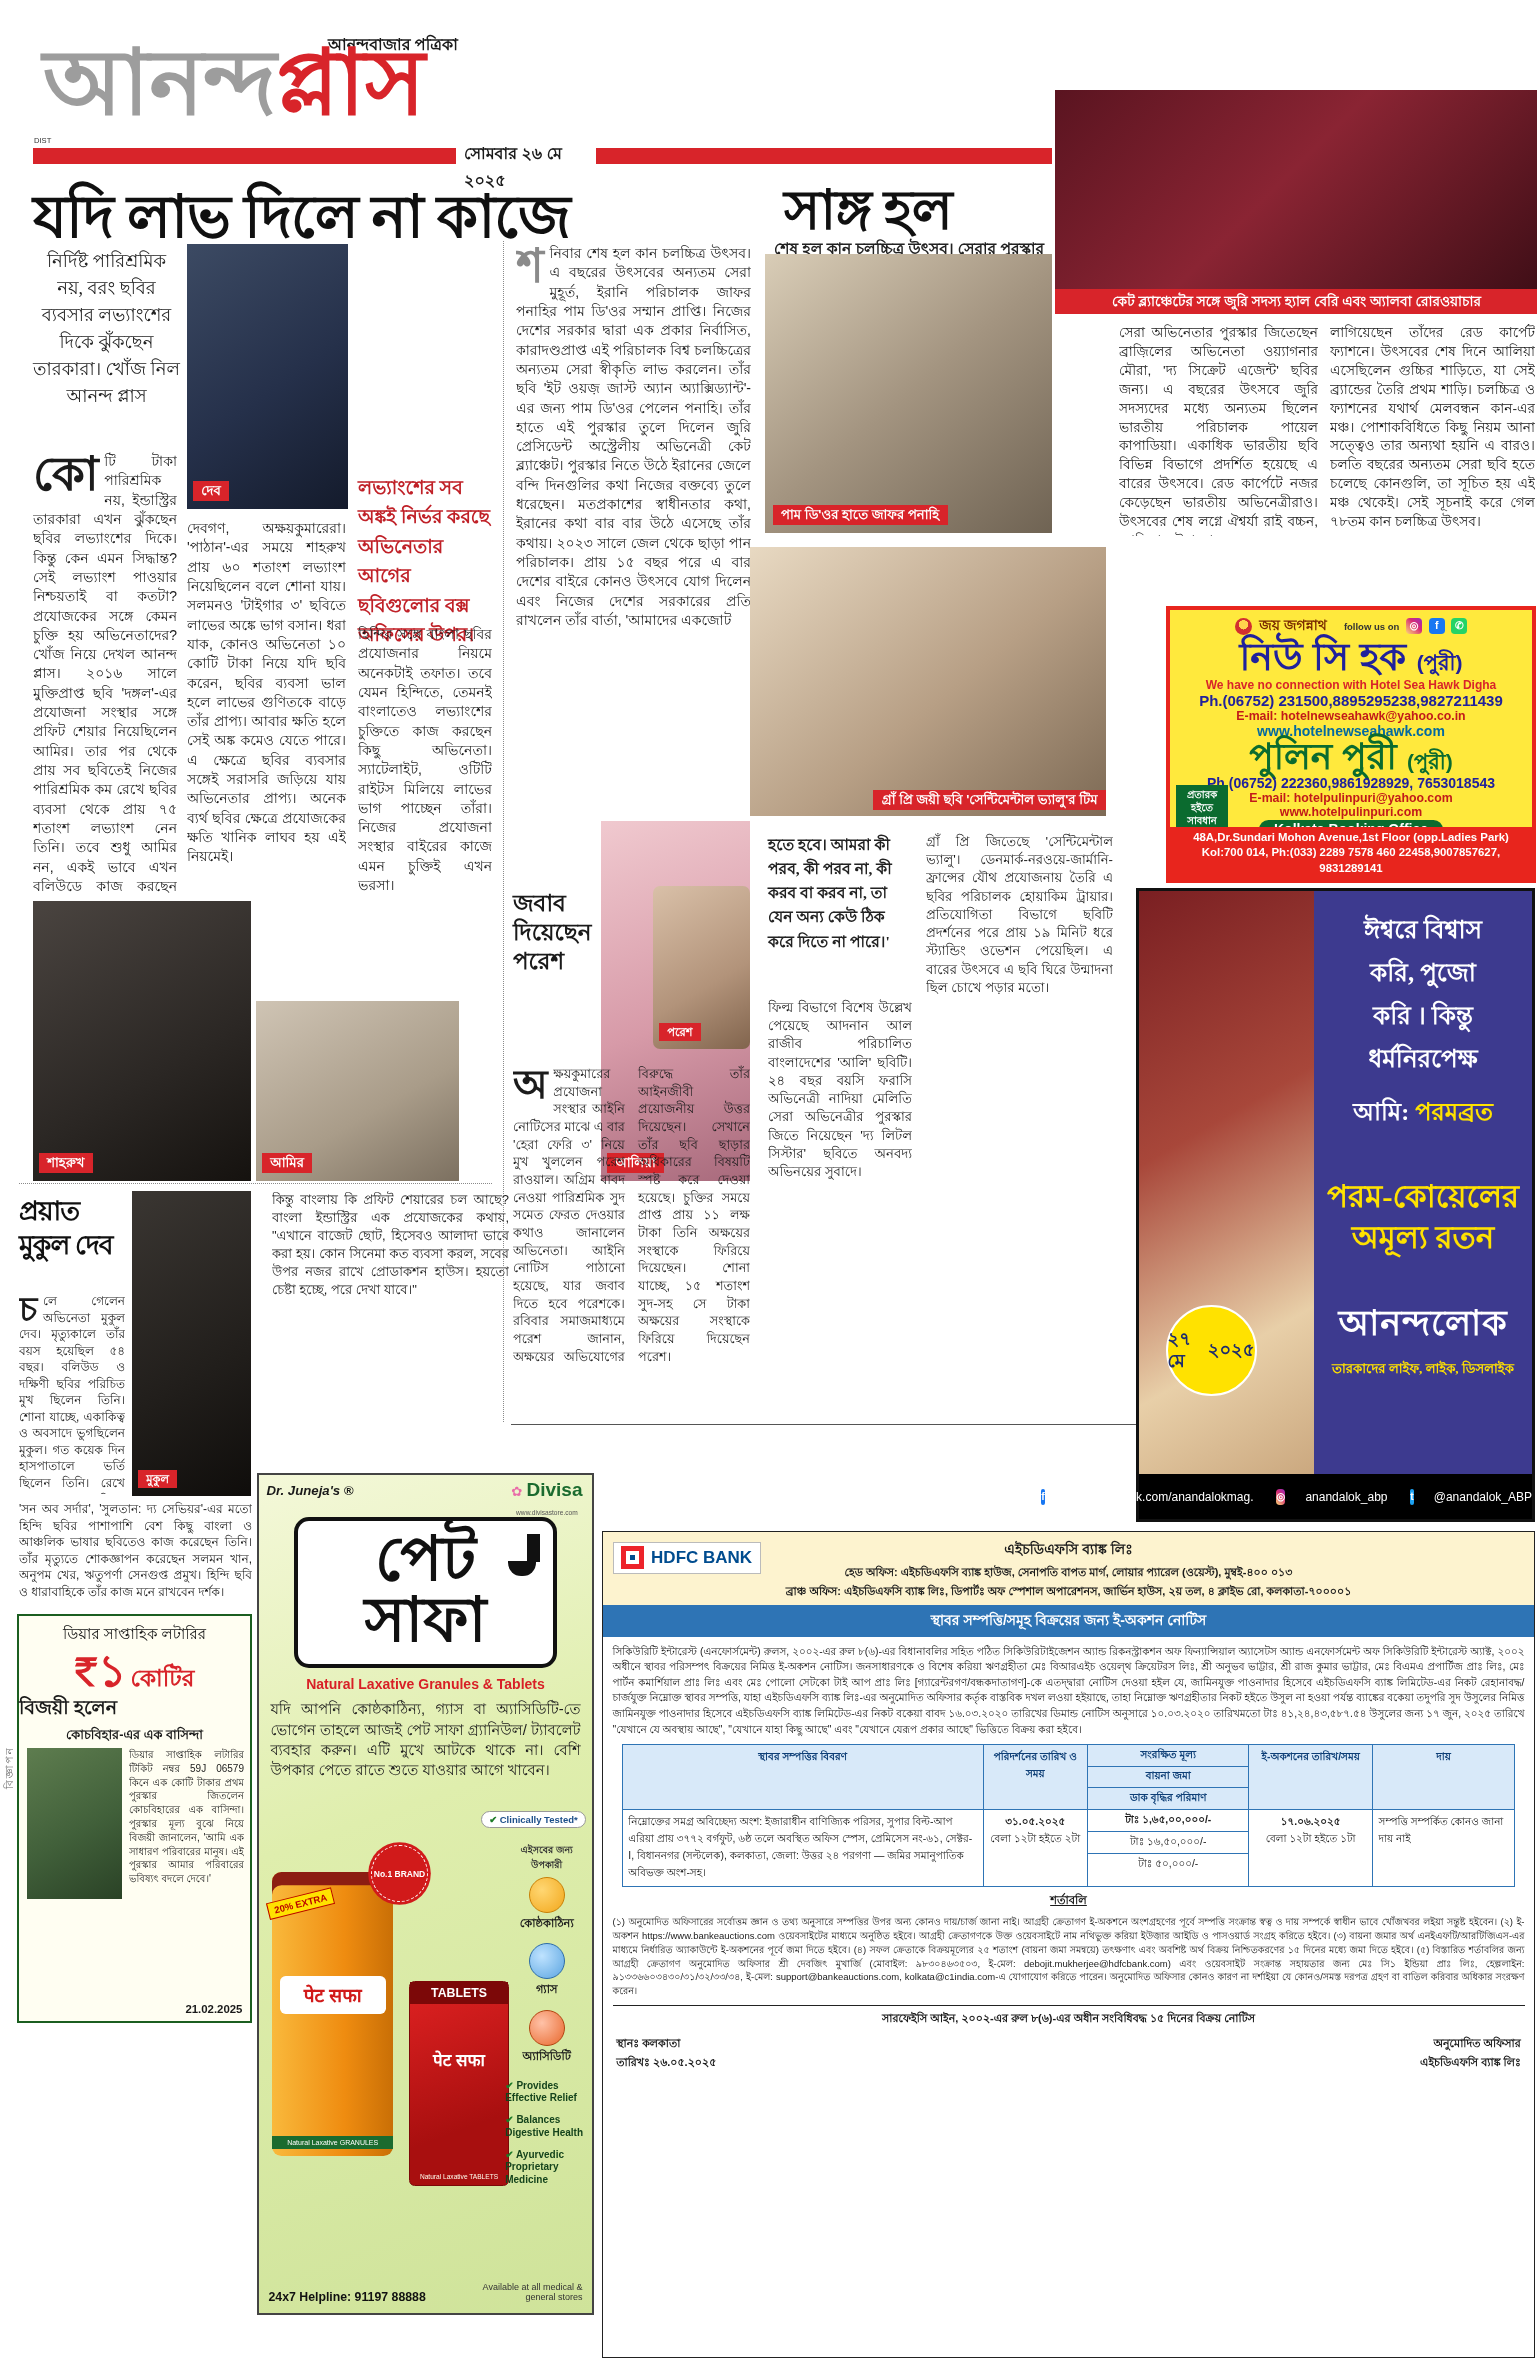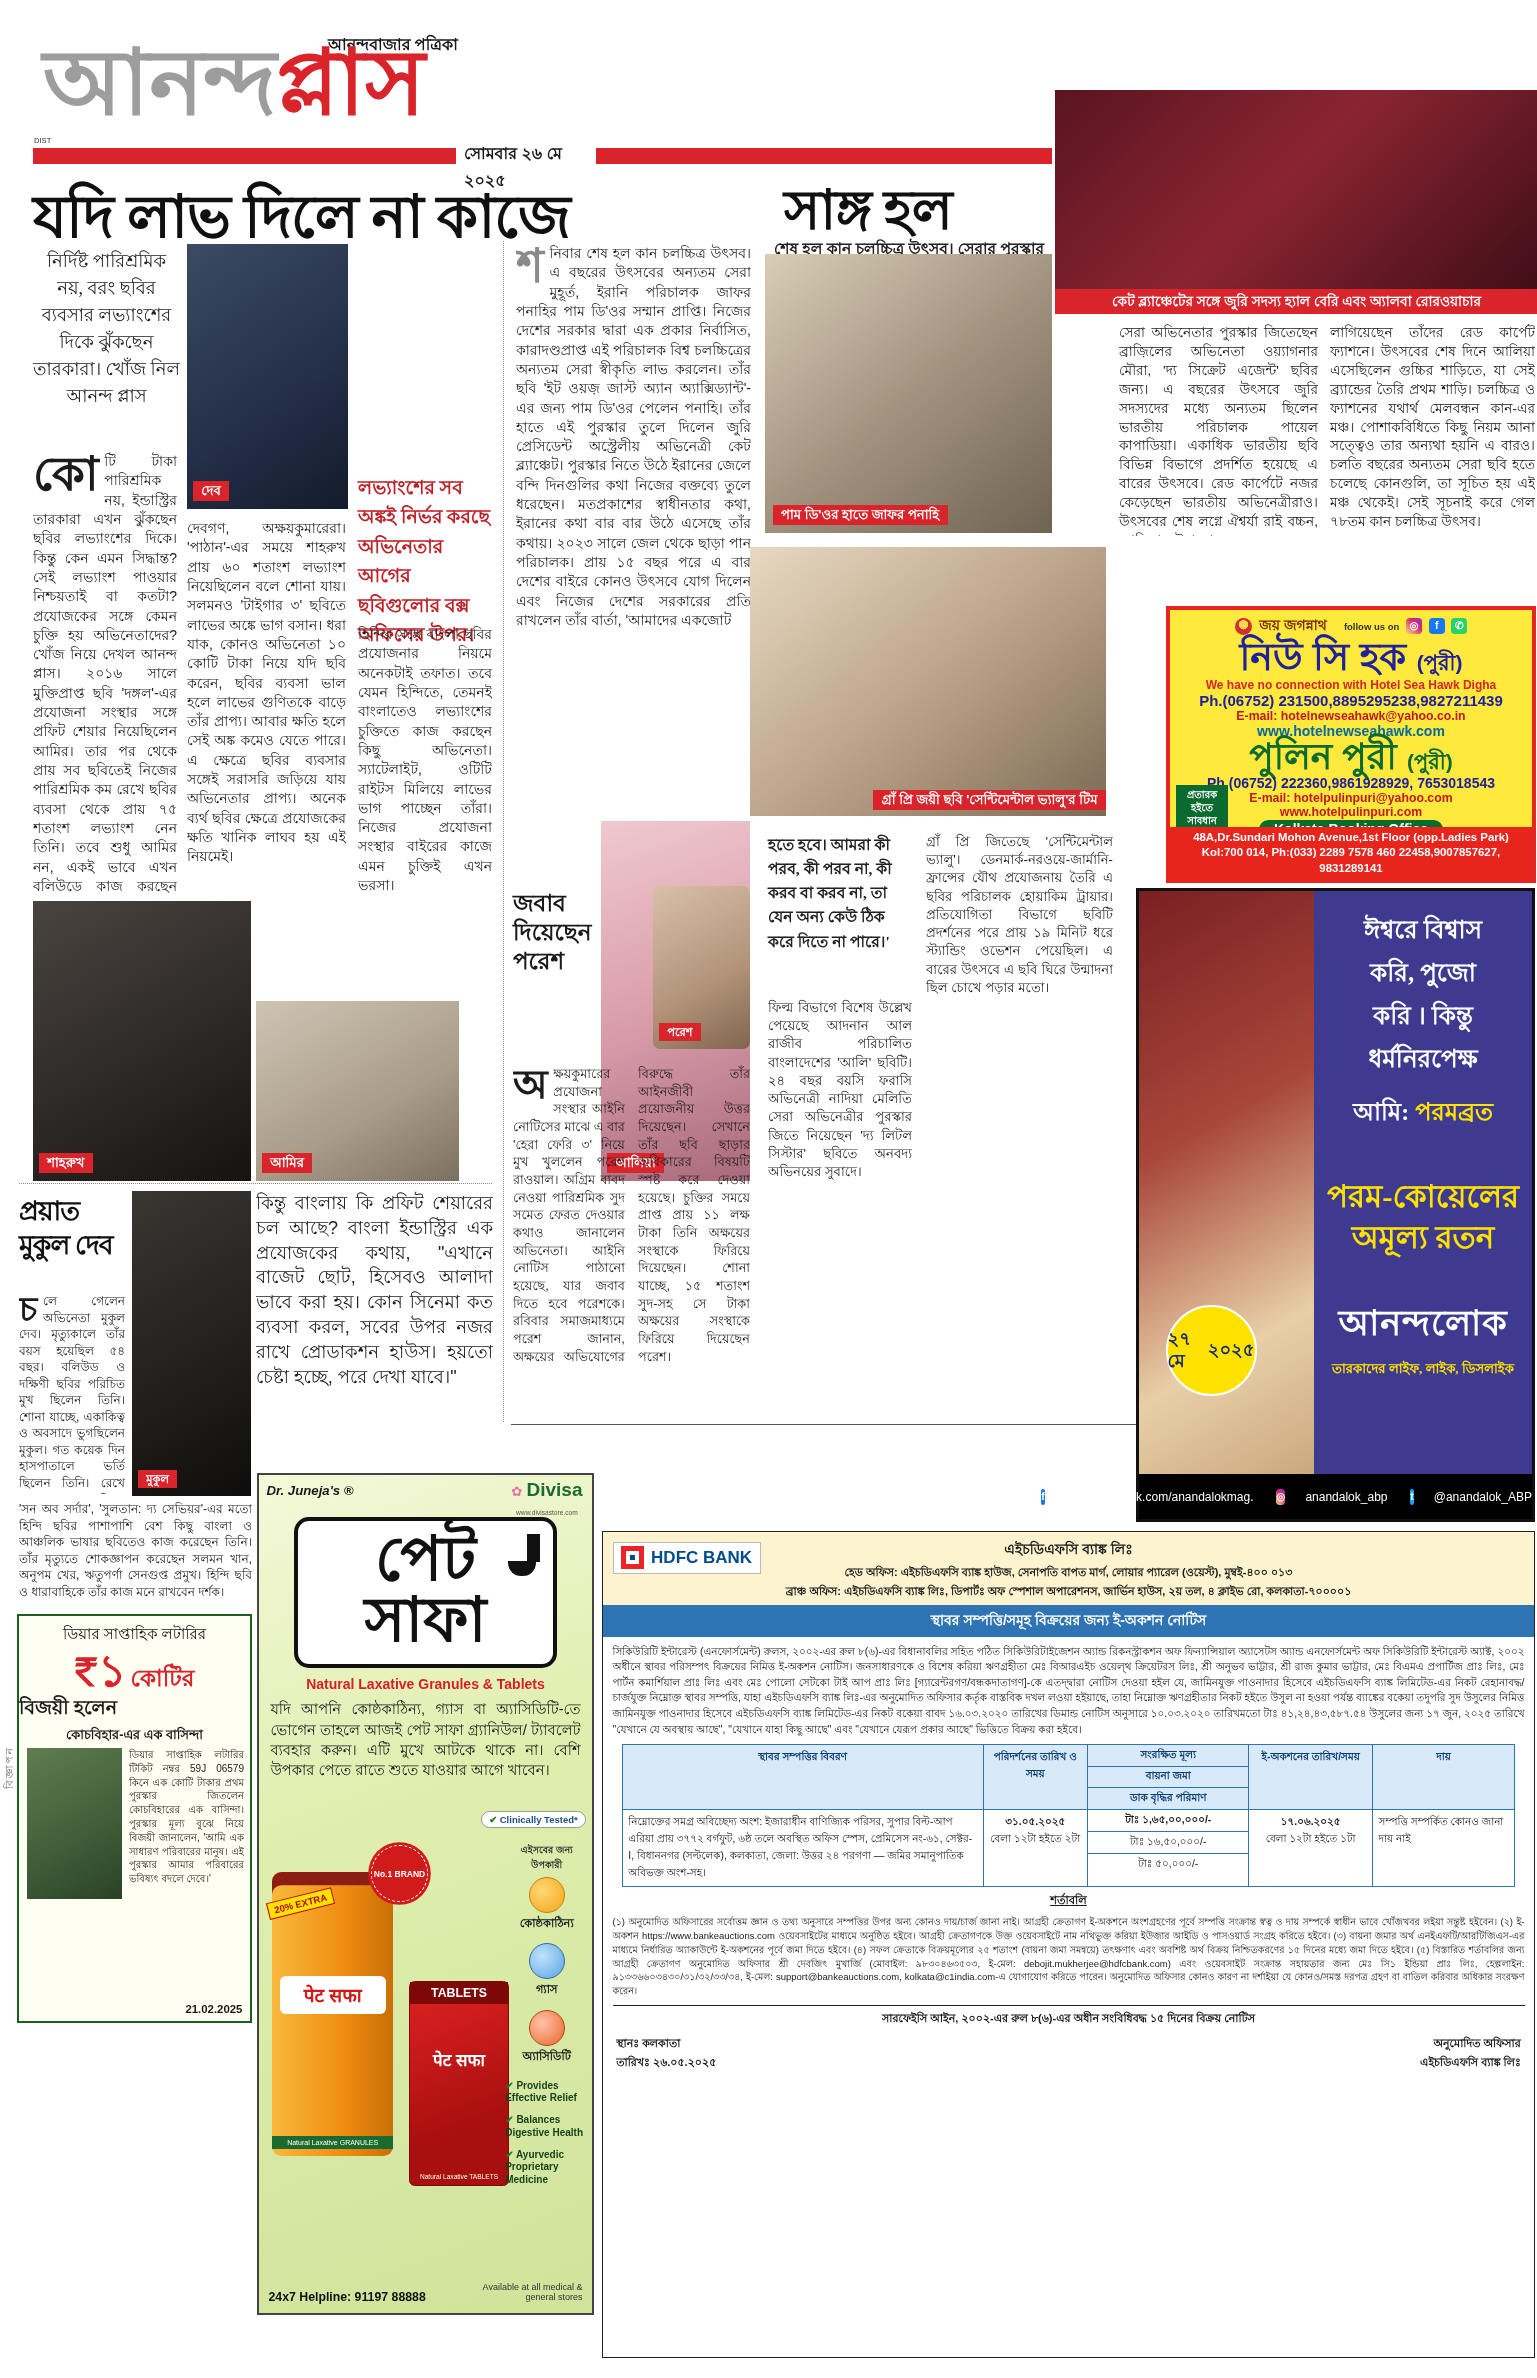--- a/index.html
+++ b/index.html
@@ -86,21 +86,21 @@
 
   <div class="abs col" style="left:358px;top:625px;width:134px;height:269px;">হিন্দির সঙ্গে বাংলা ছবির প্রযোজনার নিয়মে অনেকটাই তফাত। তবে যেমন হিন্দিতে, তেমনই বাংলাতেও লভ্যাংশের চুক্তিতে কাজ করছেন কিছু অভিনেতা। স্যাটেলাইট, ওটিটি রাইটস মিলিয়ে লাভের ভাগ পাচ্ছেন তাঁরা। নিজের প্রযোজনা সংস্থার বাইরের কাজে এমন চুক্তিই এখন ভরসা।</div>
 
   <div class="abs photo" style="left:33px;top:901px;width:218px;height:280px;background:linear-gradient(150deg,#4a4440,#2b2724 60%,#15120f);">
     <div class="chip">শাহরুখ</div>
   </div>
   <div class="abs photo" style="left:256px;top:1001px;width:203px;height:180px;background:linear-gradient(150deg,#cfc4b4,#a99c89 60%,#7c7060);">
     <div class="chip">আমির</div>
   </div>
 
-  <div class="abs col" style="left:256px;top:1191px;width:237px;height:227px;font-size:18px;">কিন্তু বাংলায় কি প্রফিট শেয়ারের চল আছে? বাংলা ইন্ডাস্ট্রির এক প্রযোজকের কথায়, "এখানে বাজেট ছোট, হিসেবও আলাদা ভাবে করা হয়। কোন সিনেমা কত ব্যবসা করল, সবের উপর নজর রাখে প্রোডাকশন হাউস। হয়তো চেষ্টা হচ্ছে, পরে দেখা যাবে।"</div>
+  <div class="abs col" style="left:272px;top:1191px;width:237px;height:227px;font-size:13px;">কিন্তু বাংলায় কি প্রফিট শেয়ারের চল আছে? বাংলা ইন্ডাস্ট্রির এক প্রযোজকের কথায়, "এখানে বাজেট ছোট, হিসেবও আলাদা ভাবে করা হয়। কোন সিনেমা কত ব্যবসা করল, সবের উপর নজর রাখে প্রোডাকশন হাউস। হয়তো চেষ্টা হচ্ছে, পরে দেখা যাবে।"</div>
 
   <div class="abs dot-v" style="left:503px;top:241px;height:1181px;"></div>
   <div class="abs dot-h" style="left:19px;top:1183px;width:473px;"></div>
   <div class="abs" style="left:511px;top:1424px;width:1024px;border-top:1.4px solid #555;"></div>
 
   <div class="abs serif headline" style="left:784px;top:168px;width:284px;font-size:55px;">সাঙ্গ হল পালা</div>
   <div class="abs" style="left:774px;top:237px;width:293px;font-size:15.6px;font-weight:700;color:#222;">শেষ হল কান চলচ্চিত্র উৎসব। সেরার পুরস্কার পেলেন কারা?</div>
 
   <div class="abs col" style="left:516px;top:244px;width:235px;height:568px;">
     <span class="dc" style="color:#8a8a8a;">শ</span><span>নিবার শেষ হল কান চলচ্চিত্র উৎসব। এ বছরের উৎসবের অন্যতম সেরা মুহূর্ত, ইরানি পরিচালক জাফর পনাহির পাম ডি'ওর সম্মান প্রাপ্তি। নিজের দেশের সরকার দ্বারা এক প্রকার নির্বাসিত, কারাদণ্ডপ্রাপ্ত এই পরিচালক বিশ্ব চলচ্চিত্রের অন্যতম সেরা স্বীকৃতি লাভ করলেন। তাঁর ছবি 'ইট ওয়জ় জাস্ট অ্যান অ্যাক্সিড্যান্ট'-এর জন্য পাম ডি'ওর পেলেন পনাহি। তাঁর হাতে এই পুরস্কার তুলে দিলেন জুরি প্রেসিডেন্ট অস্ট্রেলীয় অভিনেত্রী কেট ব্ল্যাঞ্চেট।</span>

